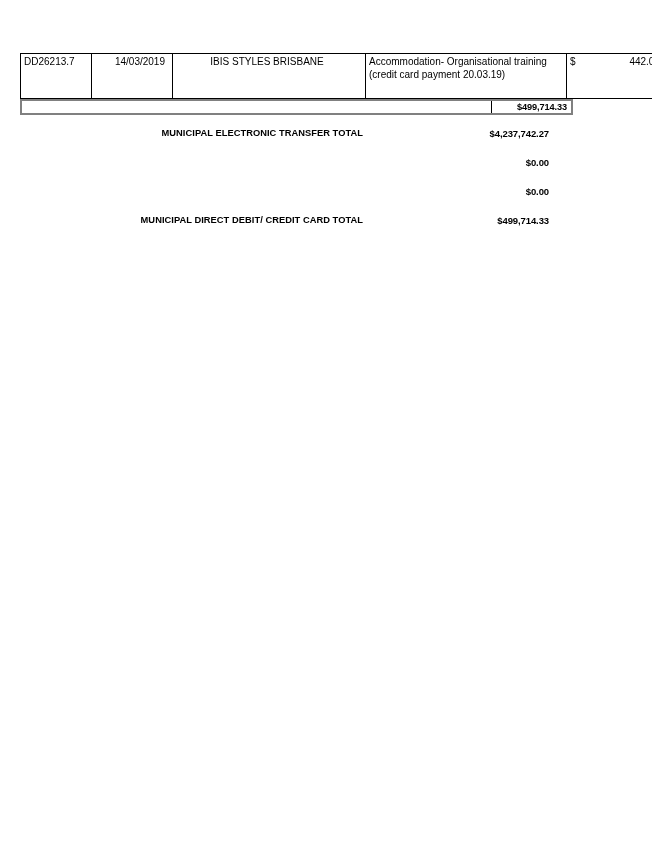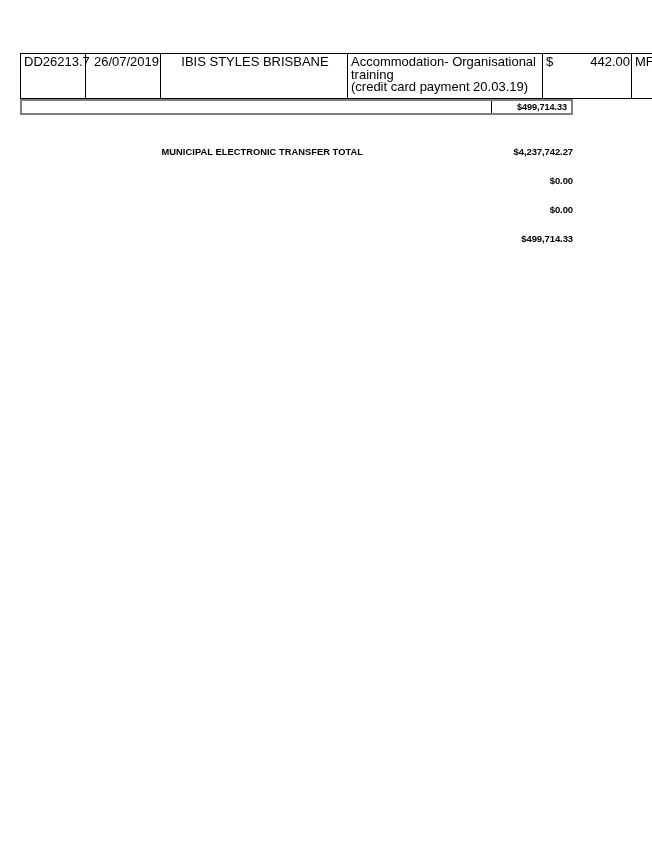--- a/index.html
+++ b/index.html
@@ -32,23 +32,23 @@
     top: 53px;
     width: 610px;
     border-collapse: collapse;
     table-layout: fixed;
     font-size: 8.6px;
     line-height: 12.5px;
   }
   .payments-table td {
     border: 1px solid #000000;
     vertical-align: top;
-    padding: 2px 1px 2px 3px;
+    padding: 2px 7px 2px 3px;
     height: 40px;
-    font-size: 13px;
+    font-size: 10px;
     color: #000;
     white-space: normal;
   }
   .col-ref    { width: 60px; text-align: left; }
   .col-date   { width: 70px; text-align: right; padding-right: 4px; }
   .col-payee  { width: 182px; text-align: center; }
   .col-desc   { width: 190px; text-align: left; }
   .col-cur    { width: 10px;  text-align: left; border-right: none !important; padding-right: 0; }
   .col-amt    { width: 70px;  text-align: right; border-left: none !important; padding-right: 4px; }
   .col-ini    { width: 58px;  text-align: left; }
@@ -87,54 +87,54 @@
 
   
   .summary {
     position: absolute;
     left: 0;
     top: 128px;
     width: 652px;
   }
   .summary-row {
     display: flex;
-    align-items: flex-end;
+    align-items: flex-start;
     height: 29px;
   }
   .summary-label {
     width: 363px;
     text-align: right;
     font-size: 9.3px;
     font-weight: bold;
     letter-spacing: 0.05px;
     padding-right: 0;
   }
   .summary-spacer {
     flex: 1 1 auto;
   }
   .summary-value {
     width: 140px;
     text-align: right;
     font-size: 9.5px;
     font-weight: bold;
     letter-spacing: -0.1px;
-    padding-right: 79px;
+    padding-right: 103px;
     box-sizing: content-box;
   }
 </style>
 </head>
 <body>
 
 <div class="page">
 
   <table class="payments-table">
     <tbody>
       <tr class="payment-row">
         <td class="col-ref">DD26213.7</td>
-        <td class="col-date">26/07/2019</td>
+        <td class="col-date">14/03/2019</td>
         <td class="col-payee">IBIS STYLES BRISBANE</td>
         <td class="col-desc">
           <div>Accommodation- Organisational training</div>
           <div>(credit card payment 20.03.19)</div>
         </td>
         <td class="col-cur">$</td>
         <td class="col-amt">442.00</td>
         <td class="col-ini">MFS</td>
       </tr>
     </tbody>
@@ -157,20 +157,21 @@
       <div class="summary-spacer"></div>
       <div class="summary-value">$0.00</div>
     </div>
 
     <div class="summary-row">
       <div class="summary-spacer"></div>
       <div class="summary-value">$0.00</div>
     </div>
 
     <div class="summary-row">
+      <div class="summary-label">MUNICIPAL DIRECT DEBIT/ CREDIT CARD TOTAL</div>
       <div class="summary-spacer"></div>
       <div class="summary-value">$499,714.33</div>
     </div>
 
 
   </div>
 
 </div>
 
 </body></html>

